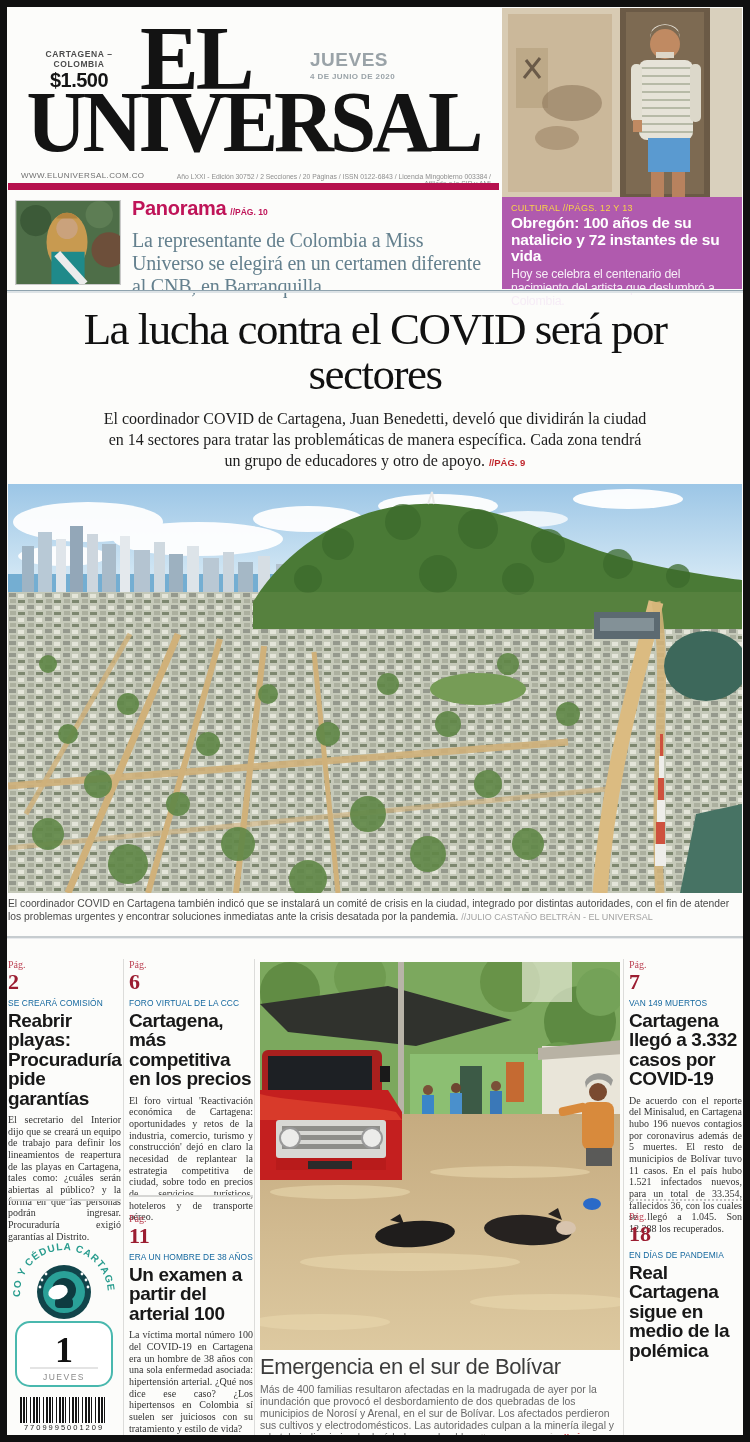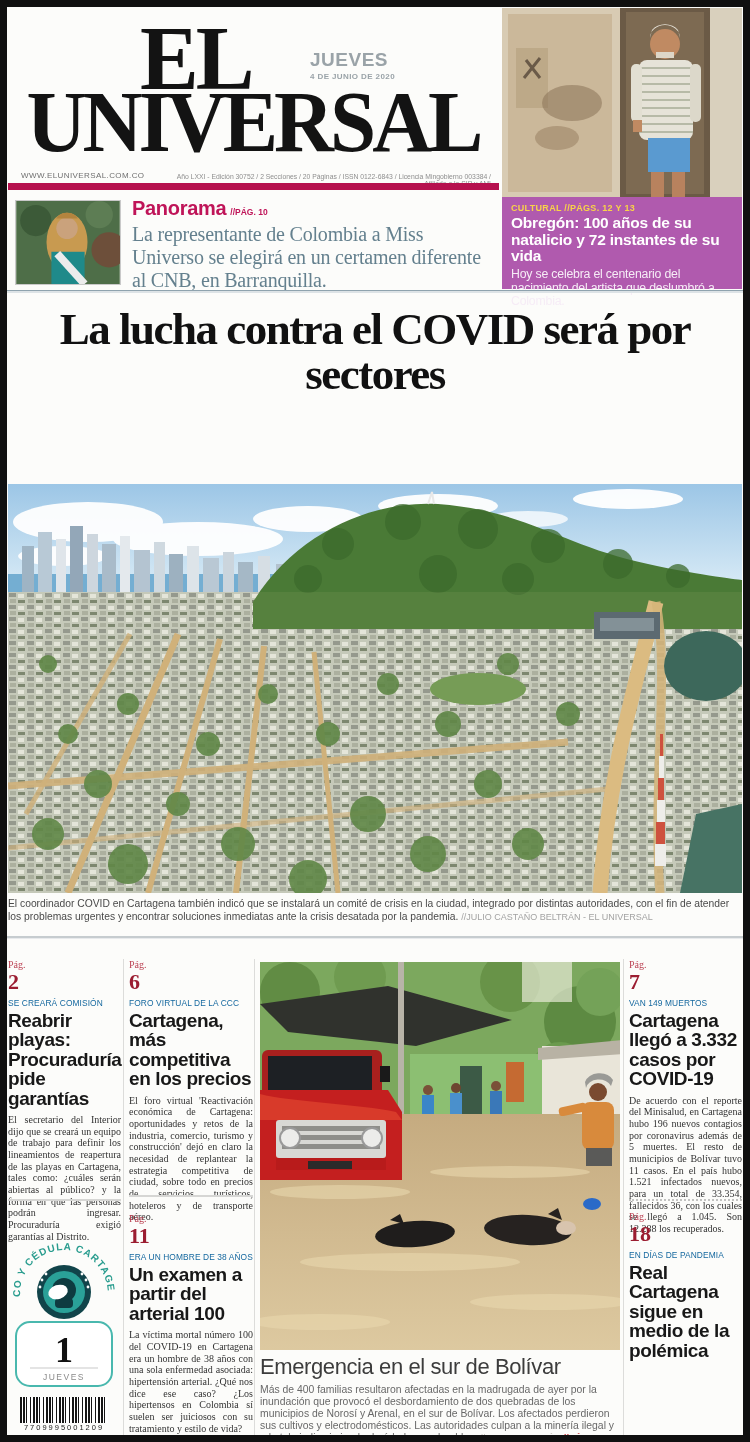--- a/index.html
+++ b/index.html
@@ -18,34 +18,34 @@
   .mh-fulldate{font-size:8px;font-weight:bold;color:#9aa3a8;letter-spacing:.4px;margin-top:1px;}
   .mh-universal{left:-4px;top:74px;width:500px;text-align:center;font-family:"Liberation Serif",serif;font-weight:bold;font-size:83px;line-height:1;color:#131313;letter-spacing:-4px;transform:scaleY(1.05);}
   .mh-site{left:14px;top:164px;font-size:8px;color:#6f6f6f;letter-spacing:.4px;}
   .mh-edition{left:150px;top:166px;width:334px;text-align:right;font-size:6.8px;color:#8e8e8e;}
   .bar-crimson{left:1px;top:176px;width:491px;height:7px;background:#b6114e;}
 
   
   .cult{left:495px;top:1px;width:240px;height:281px;background:#e7e0d2;}
   .cult-photo{position:absolute;left:0;top:0;}
   .cult-purple{position:absolute;left:0;top:189px;width:240px;height:92px;background:#b05aae;padding:6px 9px 0 9px;}
-  .cult-kicker{font-size:9px;font-weight:bold;color:#f8d348;letter-spacing:.3px;}
+  .cult-kicker{font-size:9px;font-weight:normal;color:#f8d348;letter-spacing:.3px;}
   .cult-head{font-size:15.5px;font-weight:bold;color:#fff;line-height:1.07;letter-spacing:-.2px;margin-top:2px;}
   .cult-dek{font-size:12.3px;color:#f6ecf6;line-height:1.12;margin-top:3px;letter-spacing:-.2px;}
 
   
   .pan-photo{left:8px;top:193px;width:106px;height:85px;border:1px solid #c9c9c9;}
   .pan-text{left:125px;top:190px;width:366px;}
   .pan-label{font-size:20px;font-weight:bold;color:#bf1458;letter-spacing:-.3px;display:inline-block;}
   .pan-ref{font-size:8.5px;font-weight:bold;color:#bf1458;margin-left:4px;margin-top:12px;}
-  .pan-dek{font-family:"Liberation Serif",serif;font-size:20px;color:#64808e;line-height:1.14;margin-top:3px;letter-spacing:-.2px;}
+  .pan-dek{font-family:"Liberation Serif",serif;font-size:20px;color:#64808e;line-height:1.14;margin-top:9px;letter-spacing:-.2px;}
   .rule-slate{left:0;top:283px;width:736px;height:3px;background:#8fa3ae;border-bottom:2px solid #dde3e6;}
 
   
-  .lead-head{left:38px;top:300px;width:660px;text-align:center;font-family:"Liberation Serif",serif;font-weight:bold;font-size:45px;line-height:1.0;color:#111;letter-spacing:-1.5px;}
+  .lead-head{left:38px;top:300px;width:660px;text-align:center;font-family:"Liberation Serif",serif;font-weight:normal;font-size:45px;line-height:1.0;color:#111;letter-spacing:-1.5px;}
   .lead-dek{left:96px;top:402px;width:544px;text-align:center;font-family:"Liberation Serif",serif;font-size:16px;line-height:1.3;color:#1d1d1d;}
   .ref-red{font-size:9.5px;font-weight:bold;color:#c0272d;font-family:"Liberation Sans",sans-serif;}
   .lead-photo{left:1px;top:477px;}
   .lead-caption{left:1px;top:890px;width:732px;font-size:10.3px;line-height:1.3;color:#4a4a4a;}
   .cap-credit{color:#a3a3a3;font-size:9px;}
   .rule-gray{left:0;top:929px;width:736px;height:3px;background:#c6cccf;border-bottom:1px solid #e8eaec;}
 
   
   .vrule{width:1px;top:952px;height:478px;background:#dcdcda;}
   .brief{width:113px;}
@@ -67,20 +67,24 @@
   .badge{left:1px;top:1225px;}
   .barcode{left:13px;top:1390px;width:88px;height:26px;background:repeating-linear-gradient(90deg,#151515 0 2px,#fff 2px 3px,#151515 3px 5px,#fff 5px 6px,#151515 6px 7px,#fff 7px 10px,#151515 10px 11px,#fff 11px 13px);}
   .barcode-num{left:9px;top:1416px;width:96px;text-align:center;font-size:7.5px;letter-spacing:2px;color:#222;}
 </style>
 </head>
 <body>
 
 <div class="frame">
 <div class="page">
 
+  <div class="abs mh-left">
+    <div class="mh-city">CARTAGENA – COLOMBIA</div>
+    <div class="mh-price">$1.500</div>
+  </div>
   <div class="abs mh-el">EL</div>
   <div class="abs mh-date">
     <div class="mh-day">JUEVES</div>
     <div class="mh-fulldate">4 DE JUNIO DE 2020</div>
   </div>
   <div class="abs mh-universal">UNIVERSAL</div>
   <div class="abs mh-site">WWW.ELUNIVERSAL.COM.CO</div>
   <div class="abs mh-edition">Año LXXI - Edición 30752 / 2 Secciones / 20 Páginas / ISSN 0122-6843 / Licencia Mingobierno 003384 / Afiliado a la SIP y AMI</div>
   <div class="abs bar-crimson"></div>
 
@@ -128,20 +132,21 @@
     <rect x="36" y="52" width="34" height="33" fill="#1f8a8a"></rect>
     <path d="M42,54 L70,85" stroke="#ececec" stroke-width="8"></path>
   </svg>
   <div class="abs pan-text">
     <span class="pan-label">Panorama</span><span class="pan-ref">//PÁG. 10</span>
     <div class="pan-dek">La representante de Colombia a Miss Universo se elegirá en un certamen diferente al CNB, en Barranquilla.</div>
   </div>
   <div class="abs rule-slate"></div>
 
   <div class="abs lead-head">La lucha contra el COVID será por sectores</div>
+  <div class="abs lead-dek"><span>El coordinador COVID de Cartagena, Juan Benedetti, develó que dividirán la ciudad en 14 sectores para tratar las problemáticas de manera específica. Cada zona tendrá un grupo de educadores y otro de apoyo. </span><span class="ref-red">//PÁG. 9</span></div>
 
   <svg class="abs lead-photo" width="734" height="409" viewBox="0 0 734 409">
     <defs>
       <linearGradient id="sky" x1="0" y1="0" x2="0" y2="1">
         <stop offset="0" stop-color="#9cc6e6"></stop>
             <stop offset="1" stop-color="#dcedf7"></stop>
       </linearGradient>
       <linearGradient id="water" x1="0" y1="0" x2="0" y2="1">
         <stop offset="0" stop-color="#c9ccc0"></stop>
             <stop offset="1" stop-color="#d6d2c2"></stop>

